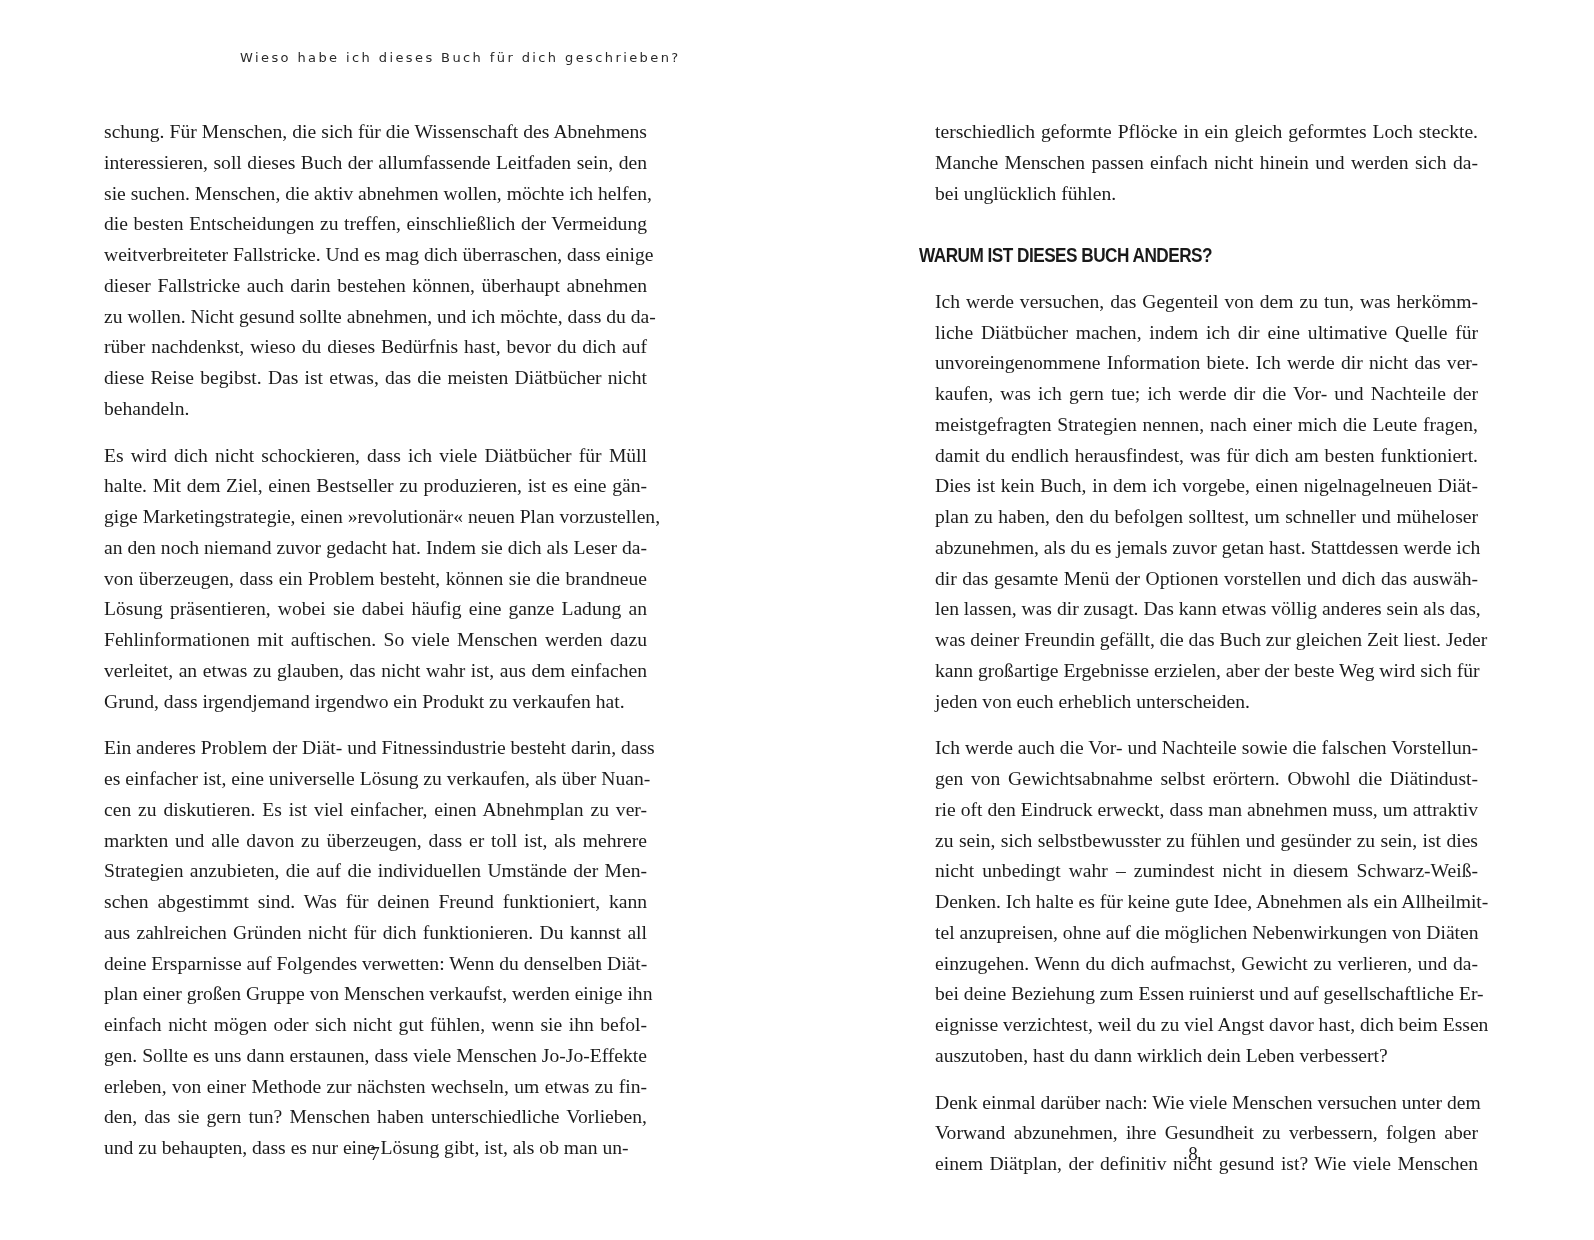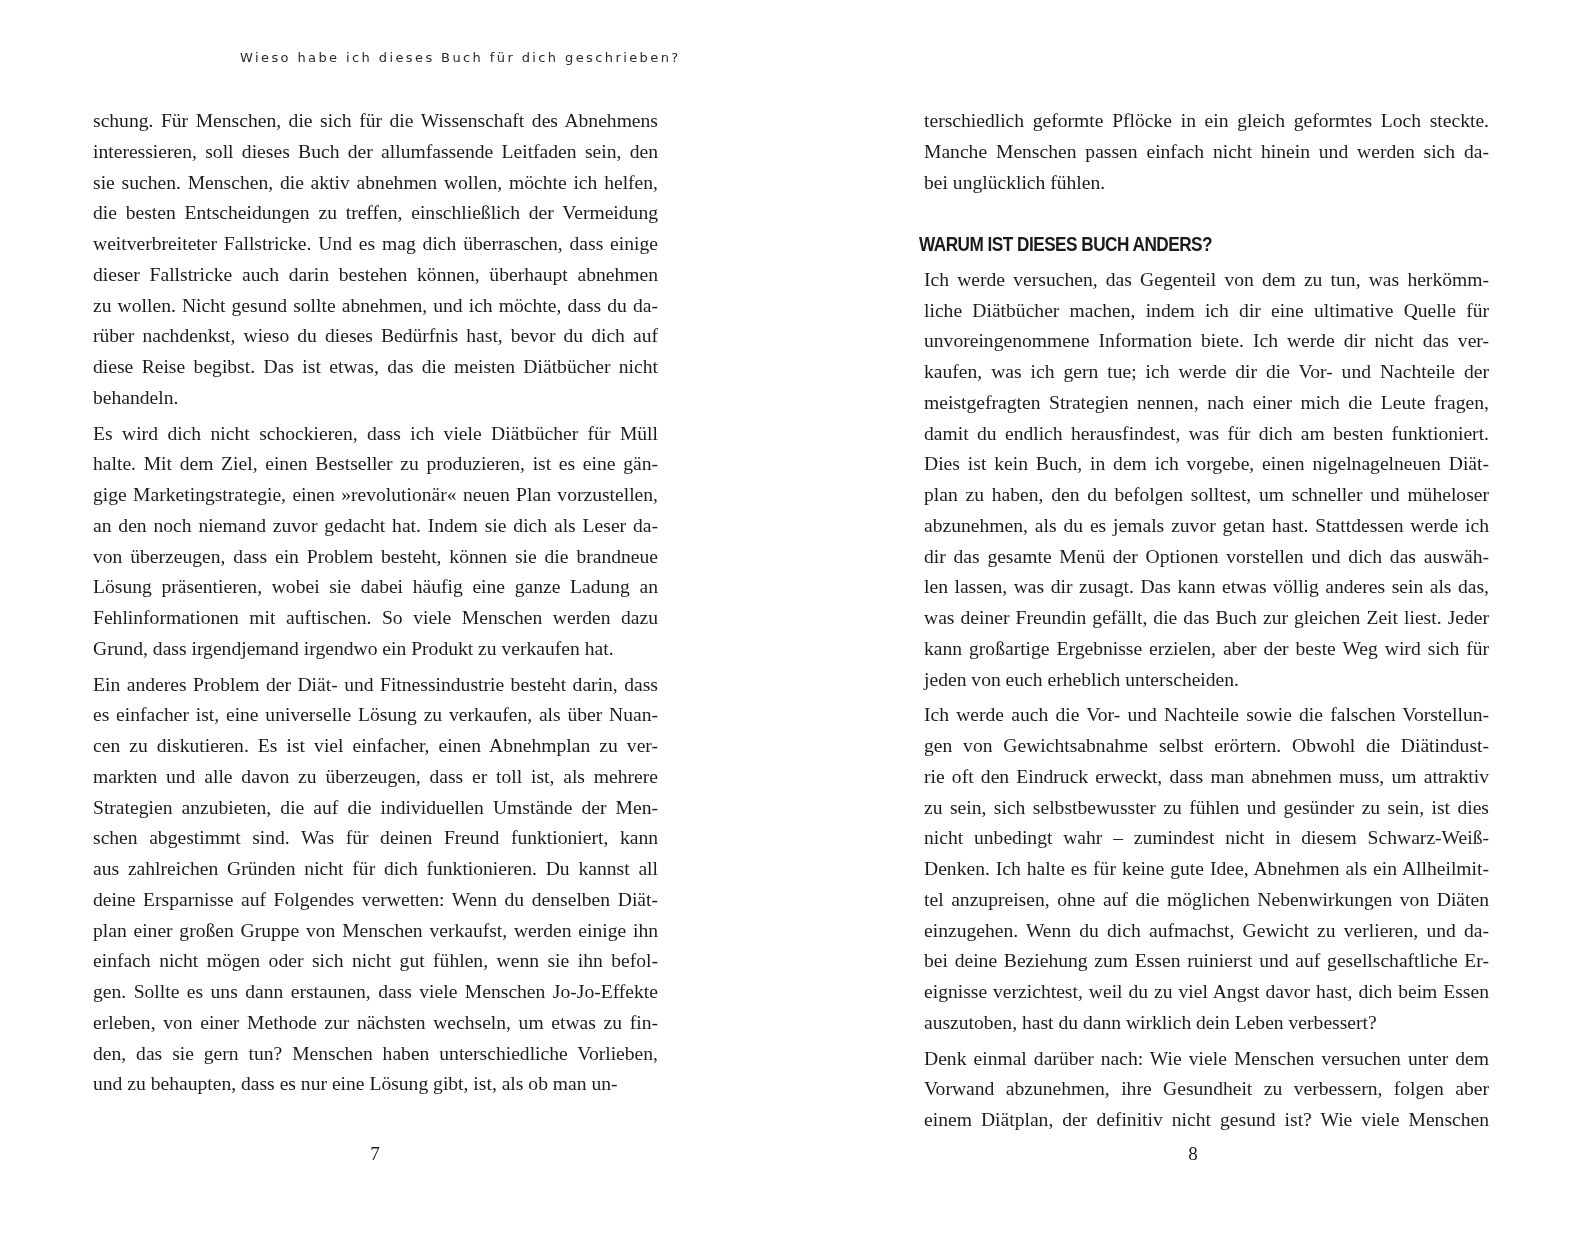--- a/index.html
+++ b/index.html
@@ -54,21 +54,21 @@
       height: 30.75px;
       line-height: 30.75px;
       text-align: justify;
       text-align-last: justify;
       white-space: nowrap;
       overflow: visible;
     }
     .line.last {
       text-align-last: left;
     }
-    .paragraph { display: block; margin: 5px; }
+    .paragraph { display: block; margin: 16px; }
 
     .section-heading {
       display: block;
       font-family: "Liberation Sans", sans-serif;
       font-weight: bold;
       font-size: 20px;
       letter-spacing: -0.6px;
       transform: scaleX(0.86);
       transform-origin: left center;
       height: 30.75px;
@@ -112,20 +112,21 @@
           <span class="line last">behandeln.</span>
         </div>
         <div class="paragraph">
           <span class="line">Es wird dich nicht schockieren, dass ich viele Diätbücher für Müll</span>
           <span class="line">halte. Mit dem Ziel, einen Bestseller zu produzieren, ist es eine gän-</span>
           <span class="line">gige Marketingstrategie, einen »revolutionär« neuen Plan vorzustellen,</span>
           <span class="line">an den noch niemand zuvor gedacht hat. Indem sie dich als Leser da-</span>
           <span class="line">von überzeugen, dass ein Problem besteht, können sie die brandneue</span>
           <span class="line">Lösung präsentieren, wobei sie dabei häufig eine ganze Ladung an</span>
           <span class="line">Fehlinformationen mit auftischen. So viele Menschen werden dazu</span>
+          <span class="line">verleitet, an etwas zu glauben, das nicht wahr ist, aus dem einfachen</span>
           <span class="line last">Grund, dass irgendjemand irgendwo ein Produkt zu verkaufen hat.</span>
         </div>
         <div class="paragraph">
           <span class="line">Ein anderes Problem der Diät- und Fitnessindustrie besteht darin, dass</span>
           <span class="line">es einfacher ist, eine universelle Lösung zu verkaufen, als über Nuan-</span>
           <span class="line">cen zu diskutieren. Es ist viel einfacher, einen Abnehmplan zu ver-</span>
           <span class="line">markten und alle davon zu überzeugen, dass er toll ist, als mehrere</span>
           <span class="line">Strategien anzubieten, die auf die individuellen Umstände der Men-</span>
           <span class="line">schen abgestimmt sind. Was für deinen Freund funktioniert, kann</span>
           <span class="line">aus zahlreichen Gründen nicht für dich funktionieren. Du kannst all</span>

